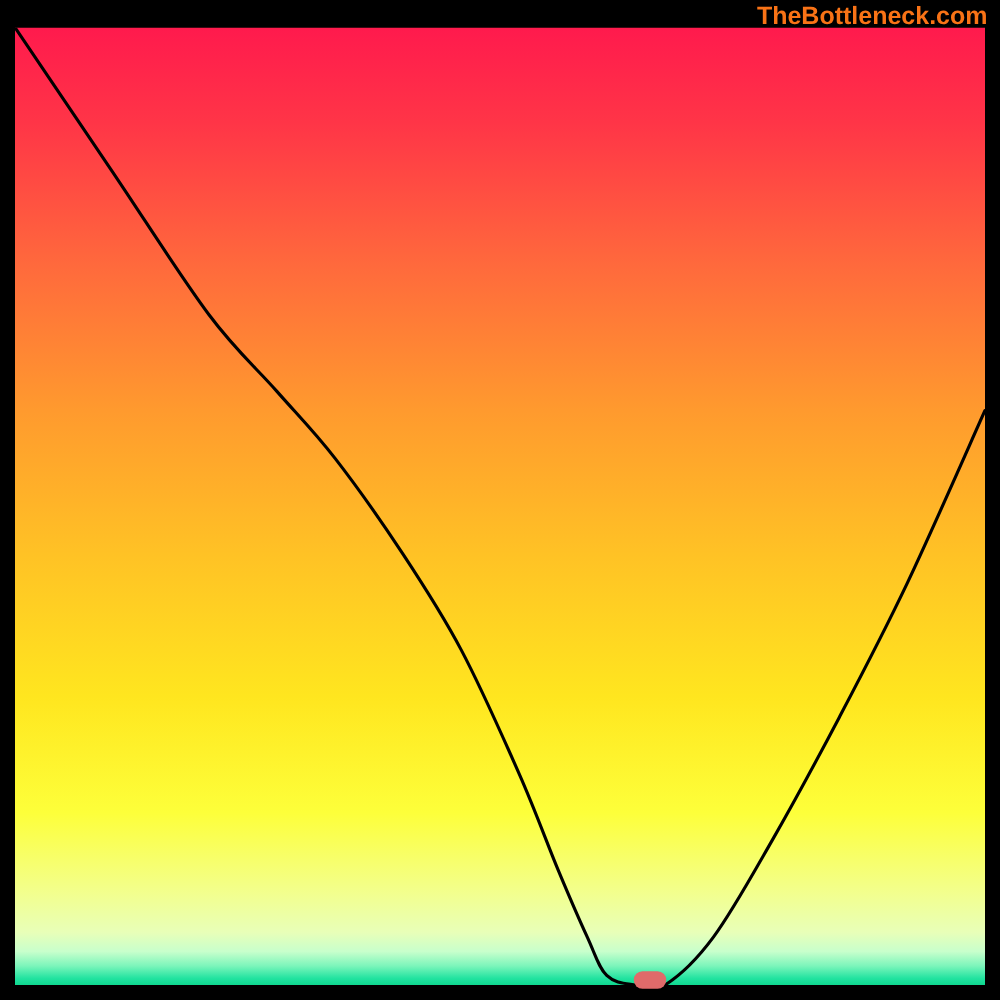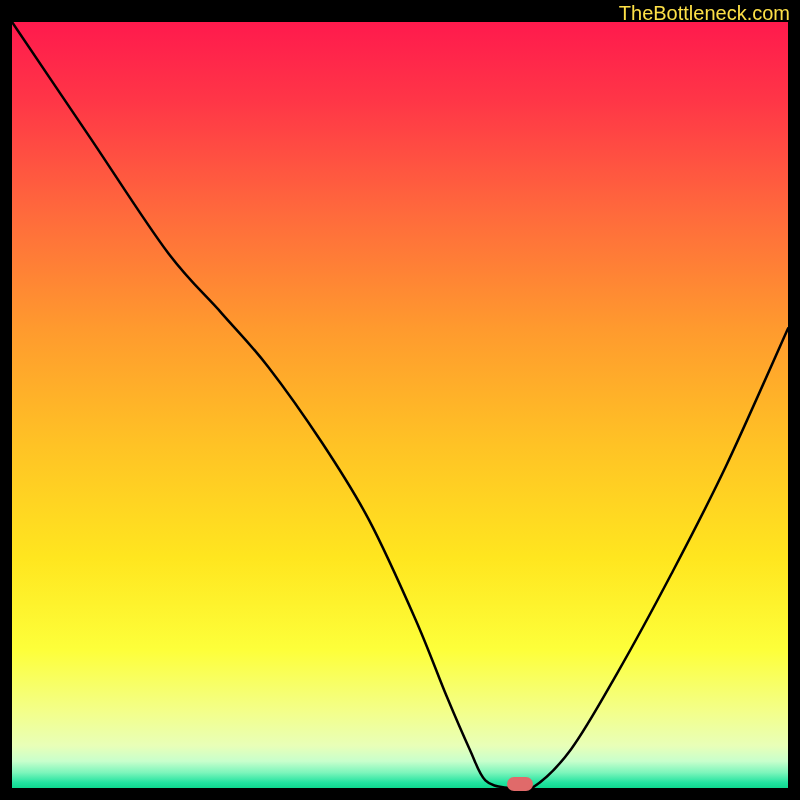--- a/index.html
+++ b/index.html
@@ -11,23 +11,23 @@
     width: 800px;
     height: 800px;
     background: #000;
     position: relative;
     font-family: Arial, Helvetica, sans-serif;
   }
   .watermark {
     position: absolute;
     top: 2px;
     right: 10px;
-    color: #fde047;
+    color: #f97316;
     font-size: 20px;
-    font-weight: normal;
+    font-weight: bold;
     z-index: 10;
   }
   .chart-frame {
     position: absolute;
     top: 22px;
     left: 12px;
     width: 776px;
     height: 766px;
     background: #000;
   }

